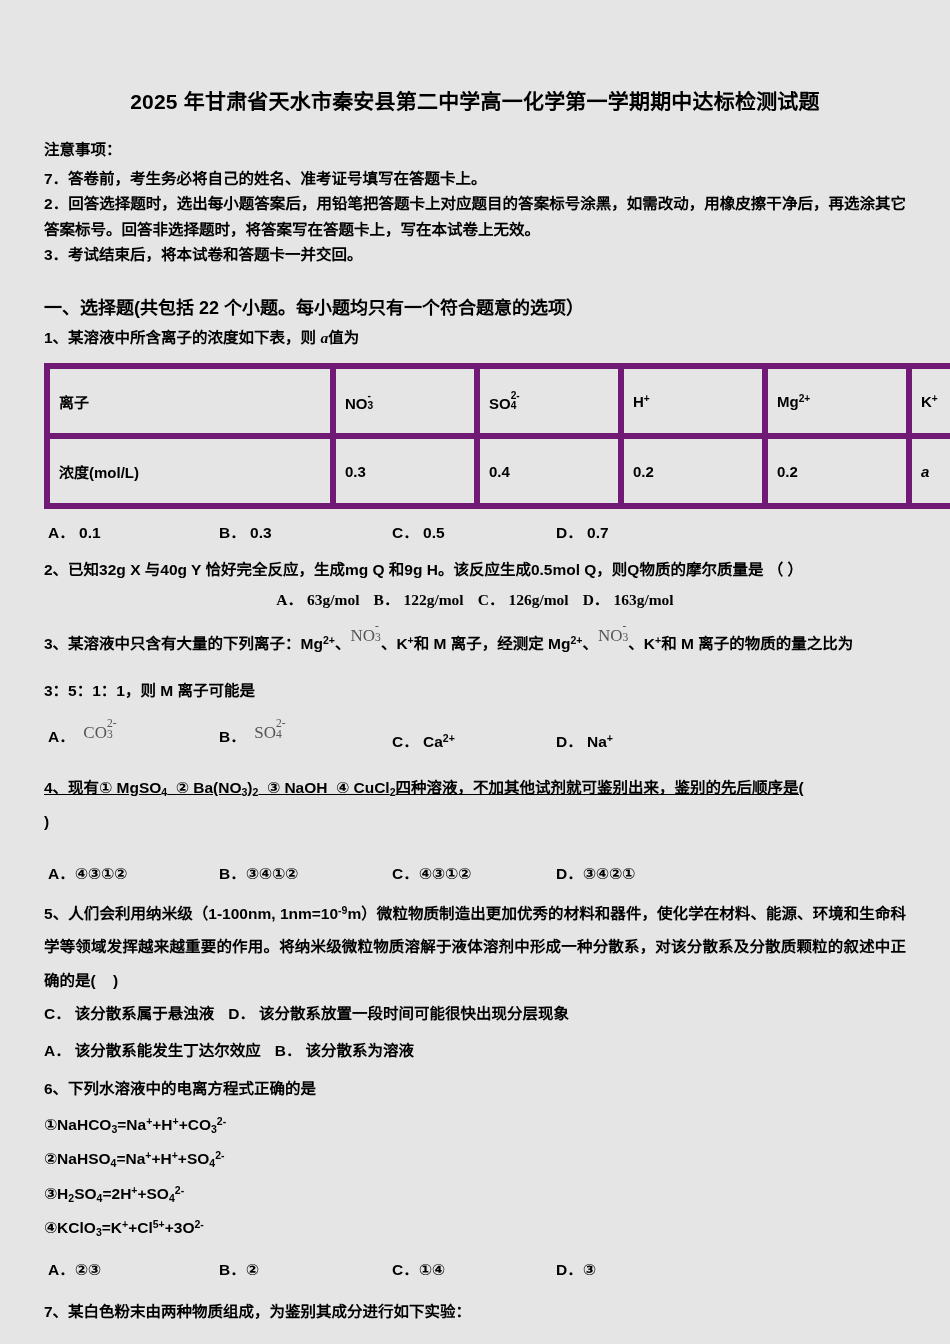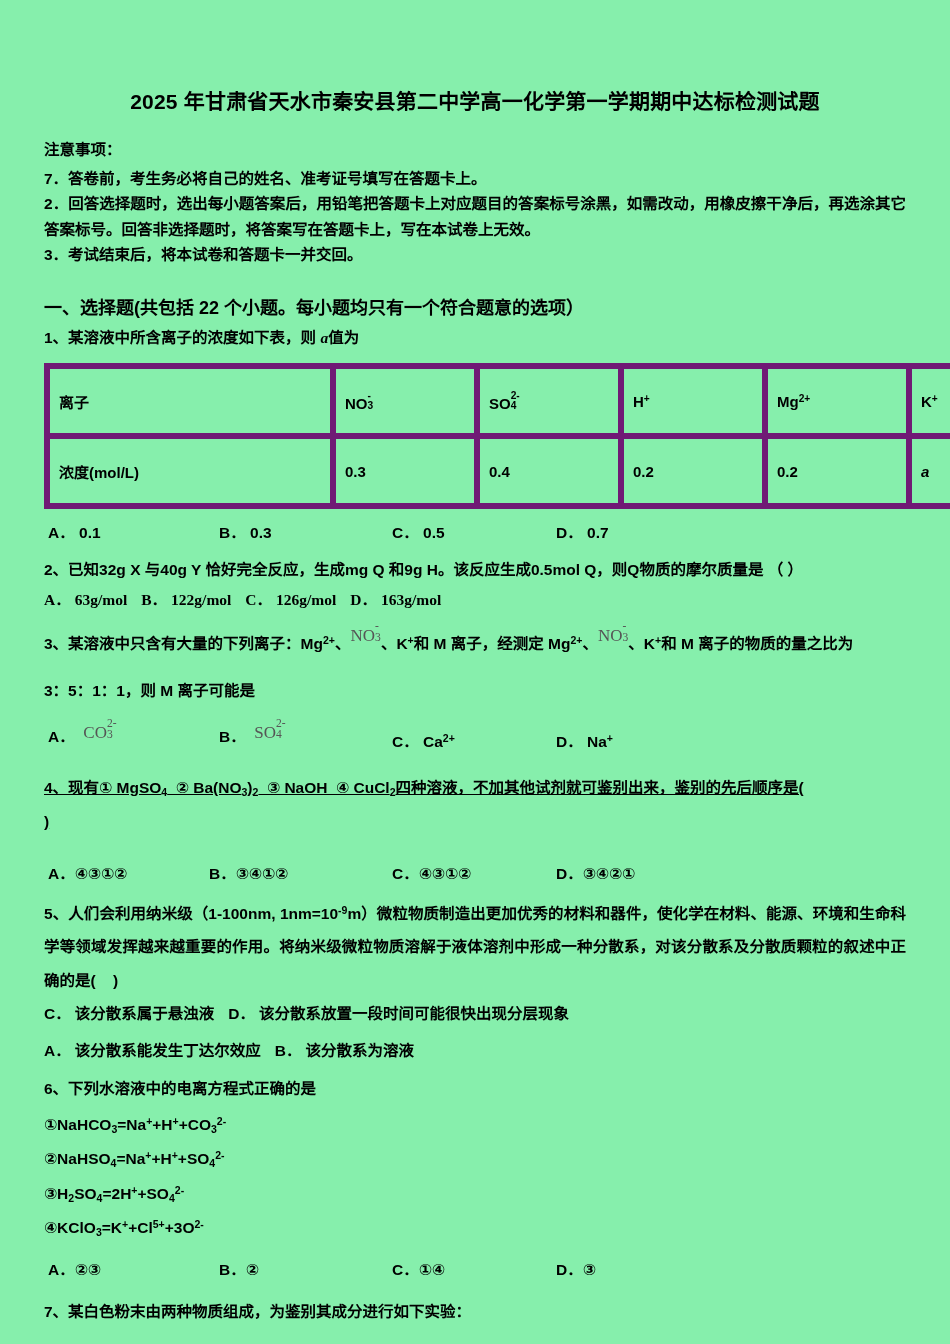--- a/index.html
+++ b/index.html
@@ -8,21 +8,21 @@
     background: #ffffff;
   }
   body {
     font-family: "Liberation Serif", "DejaVu Serif", serif;
     color: #000000;
   }
   .page {
     position: relative;
     width: 950px;
     height: 1344px;
-    background: #86efac;
+    background: #e5e5e5;
     box-sizing: border-box;
     padding: 88px 44px 0 44px;
     overflow: hidden;
   }
 
   .doc-title {
     font-family: "Liberation Sans", "DejaVu Sans", sans-serif;
     font-weight: bold;
     font-size: 21px;
     text-align: center;
@@ -107,20 +107,21 @@
     font-size: 15.5px;
     line-height: 2.0;
     margin: 0;
   }
   .opt-flow .lbl { margin-right: 4px; }
   .opt-flow .sp { display: inline-block; width: 14px; }
 
   .mono-opt {
     font-family: "Liberation Serif", "DejaVu Serif", serif;
     font-weight: bold;
+    text-align: center;
   }
 
   
   sub { font-size: 0.68em; vertical-align: -0.28em; line-height: 0; }
   sup { font-size: 0.68em; vertical-align: 0.52em; line-height: 0; }
   .sub-sup {
     display: inline-block;
     vertical-align: baseline;
     font-size: 0.68em;
     line-height: 0.95;
@@ -202,21 +203,21 @@
     <span class="opt" style="left:4px;"><span>A．</span>&nbsp;&nbsp;<span class="big-ion" style="top:-4px;">CO<span class="sub-sup"><span class="up">2-</span><span class="dn">3</span></span></span></span>
     <span class="opt" style="left:175px;"><span>B．</span>&nbsp;&nbsp;<span class="big-ion" style="top:-4px;">SO<span class="sub-sup"><span class="up">2-</span><span class="dn">4</span></span></span></span>
     <span class="opt" style="left:348px;top:6px;"><span>C．</span>&nbsp;Ca<sup>2+</sup></span>
     <span class="opt" style="left:512px;top:6px;"><span>D．</span>&nbsp;Na<sup>+</sup></span>
   </div>
 
   <p class="q-stem loose" style="margin-top:8px;text-decoration:underline;">4、现有① MgSO<sub>4</sub>&nbsp;&nbsp;② Ba(NO<sub>3</sub>)<sub>2</sub>&nbsp;&nbsp;③ NaOH&nbsp;&nbsp;④ CuCl<sub>2</sub>四种溶液，不加其他试剂就可鉴别出来，鉴别的先后顺序是(<br>)</p>
 
   <div class="opt-row" style="margin-top:20px;">
     <span class="opt" style="left:4px;"><span>A．</span><span>④③①②</span></span>
-    <span class="opt" style="left:165px;"><span>B．</span><span>③④①②</span></span>
+    <span class="opt" style="left:175px;"><span>B．</span><span>③④①②</span></span>
     <span class="opt" style="left:348px;"><span>C．</span><span>④③①②</span></span>
     <span class="opt" style="left:512px;"><span>D．</span><span>③④②①</span></span>
   </div>
 
   <p class="q-stem loose" style="margin-top:8px;">5、人们会利用纳米级（1-100nm, 1nm=10<sup>-9</sup>m）微粒物质制造出更加优秀的材料和器件，使化学在材料、能源、环境和生命科学等领域发挥越来越重要的作用。将纳米级微粒物质溶解于液体溶剂中形成一种分散系，对该分散系及分散质颗粒的叙述中正确的是(&nbsp;&nbsp;&nbsp;&nbsp;)</p>
 
   <p class="opt-flow"><span><span class="lbl">C．</span><span>该分散系属于悬浊液</span></span><span class="sp"></span><span><span class="lbl">D．</span><span>该分散系放置一段时间可能很快出现分层现象</span></span></p>
   <p class="opt-flow" style="margin-top:6px;"><span><span class="lbl">A．</span><span>该分散系能发生丁达尔效应</span></span><span class="sp"></span><span><span class="lbl">B．</span><span>该分散系为溶液</span></span></p>
 
   <p class="q-stem" style="margin-top:10px;">6、下列水溶液中的电离方程式正确的是</p>

